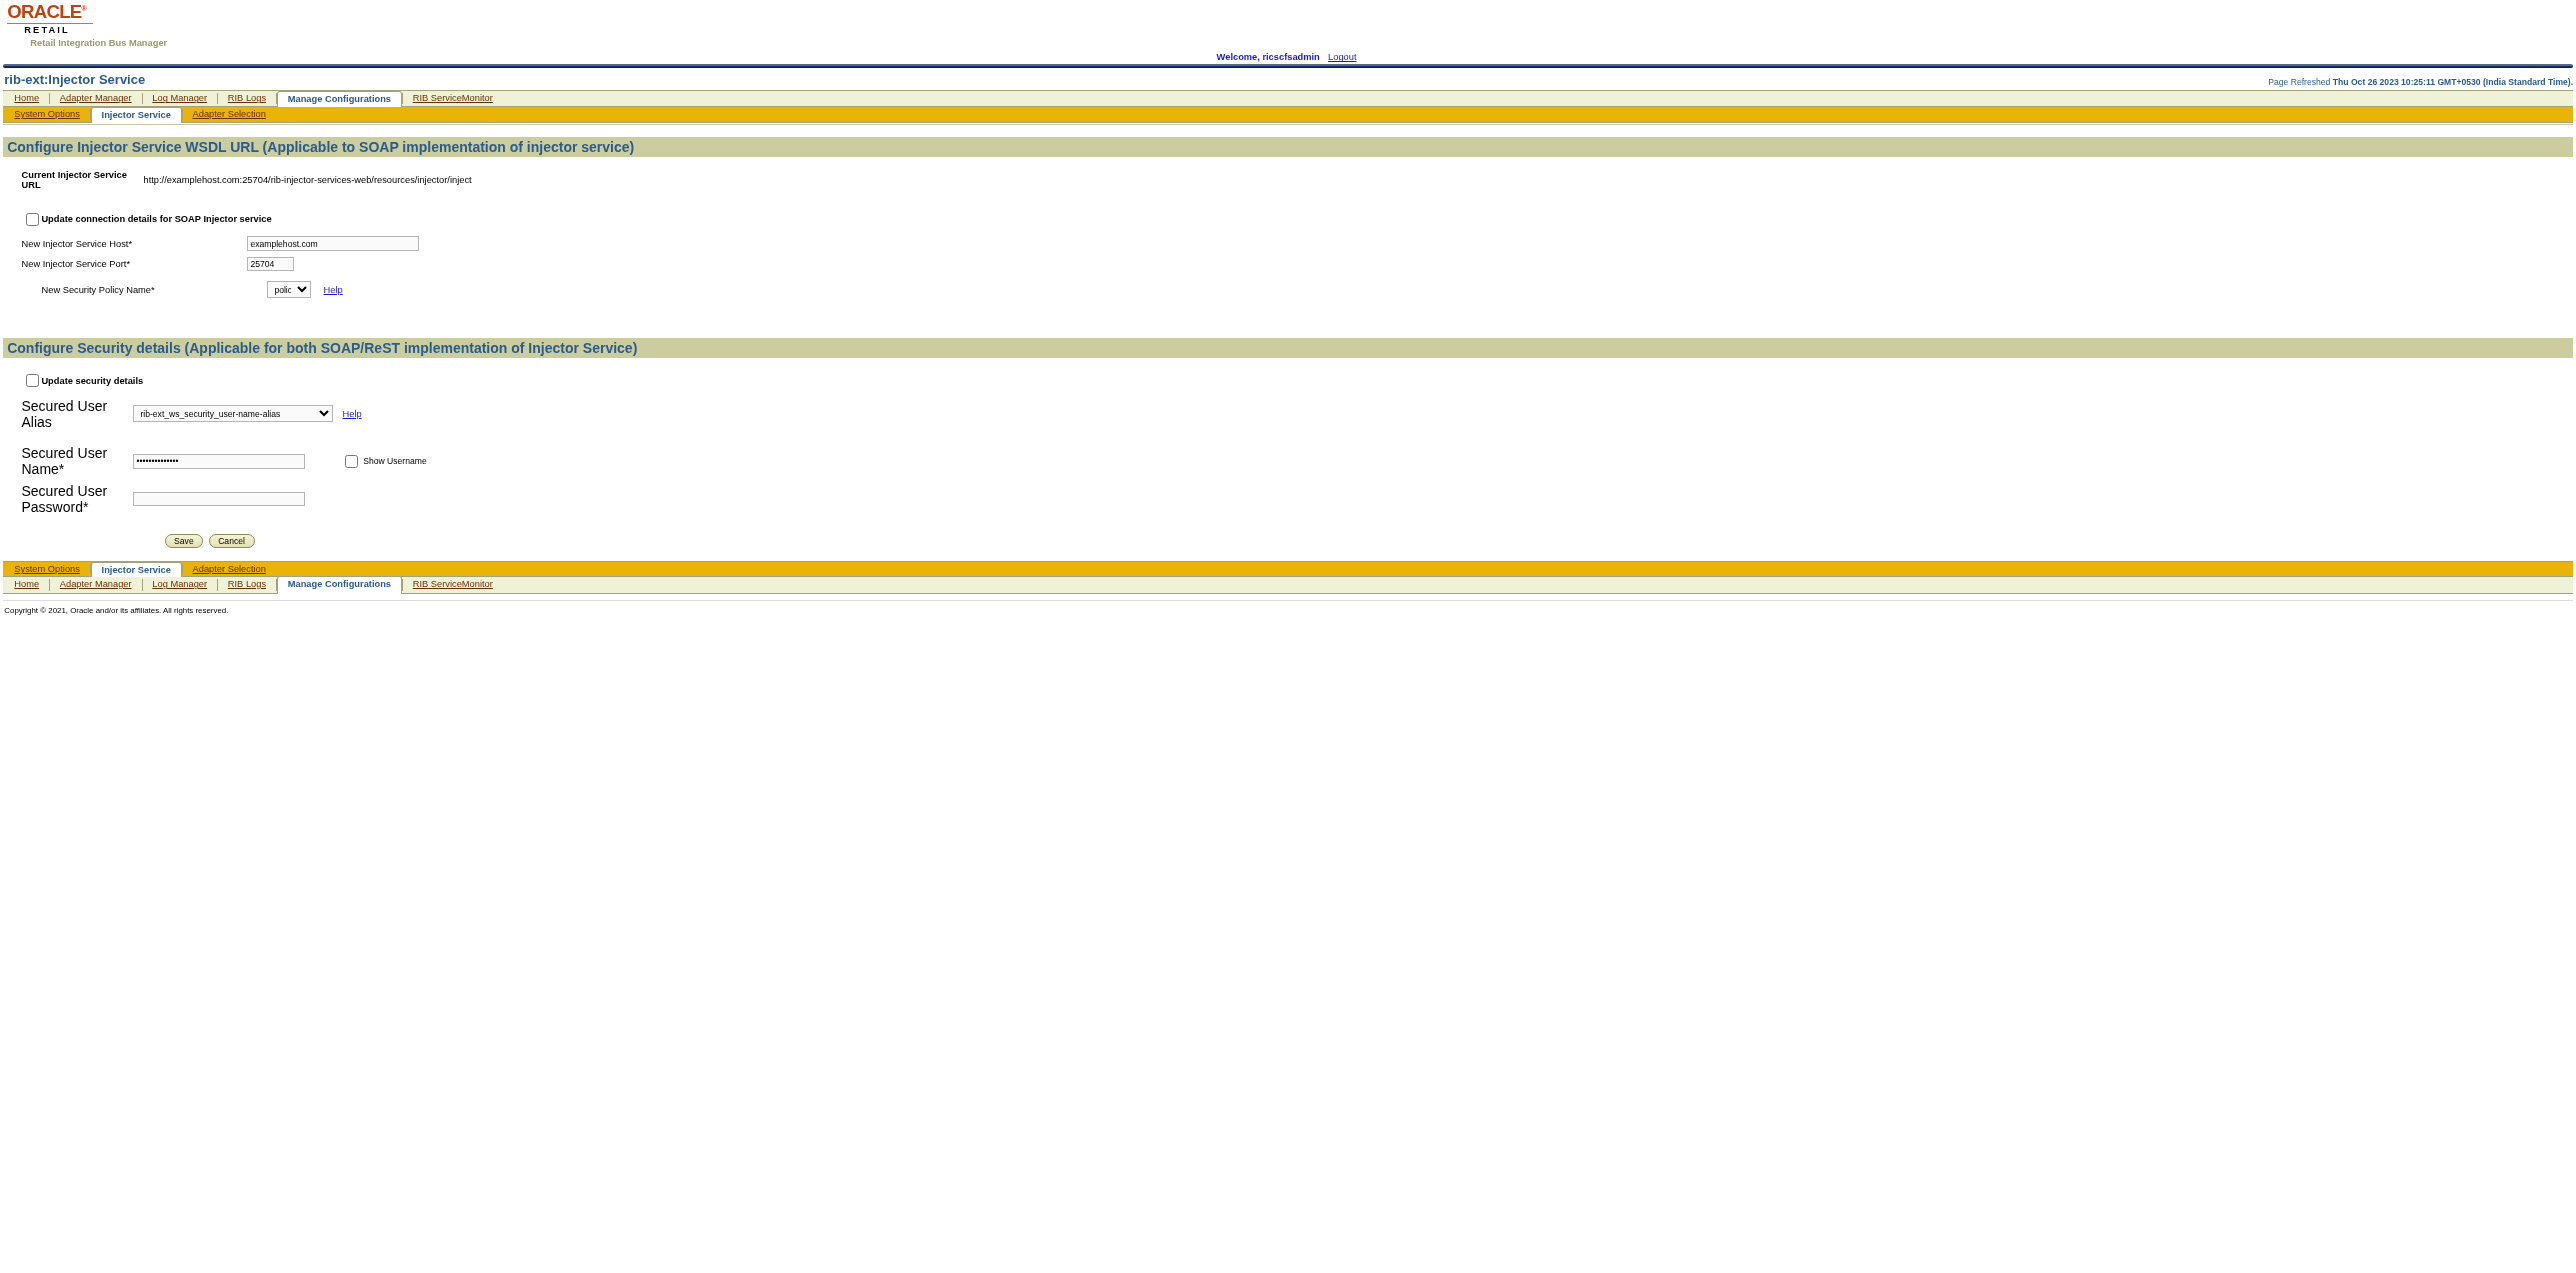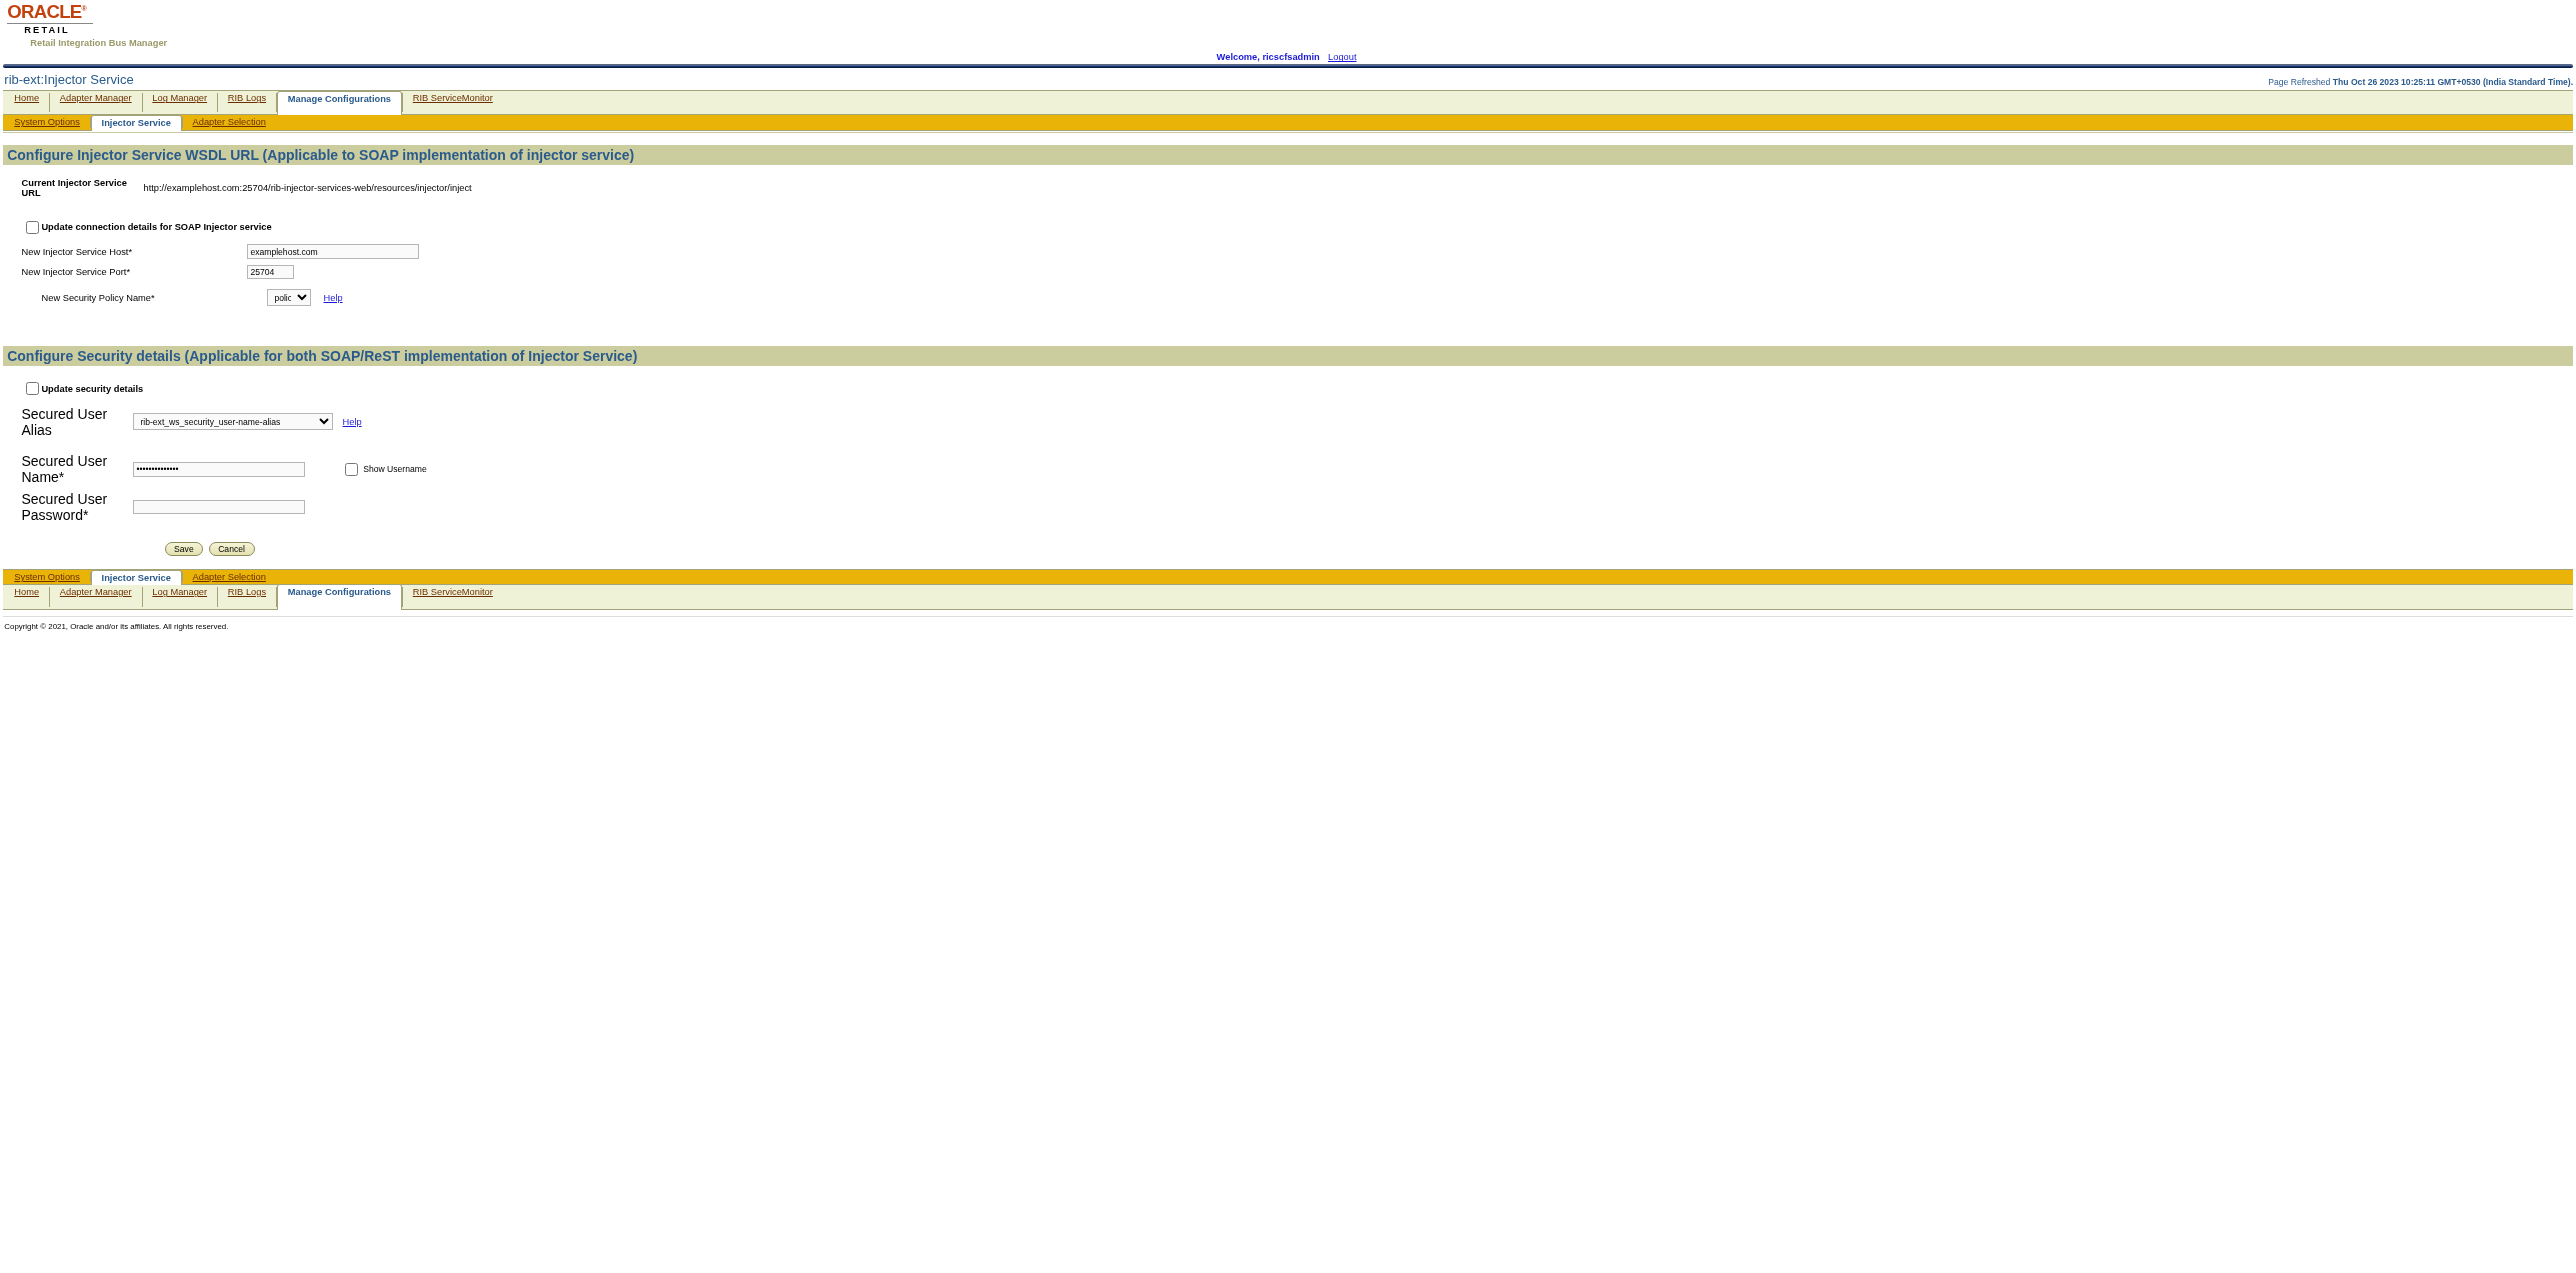--- a/index.html
+++ b/index.html
@@ -53,37 +53,37 @@
     margin: 0 2.9px;
   }
   .page-title-row {
     display: flex;
     justify-content: space-between;
     align-items: flex-end;
     padding: 4.3px 2.9px 2.9px 4.3px;
   }
   .page-title {
     color: #2b5b8c;
-    font-weight: normal;
+    font-weight: bold;
     font-size: 13px;
   }
   .page-refreshed {
     color: #2b5b8c;
     font-size: 8.6px;
   }
   .page-refreshed b { color: #2b5b8c; font-weight: bold; }
   
   .tabbar {
     background: #f0f2d7;
     border-top: 0.7px solid #a3a37a;
     border-bottom: 0.7px solid #a3a37a;
     padding: 0 0 0 1.4px;
     display: flex;
     align-items: stretch;
-    height: 25px;
+    height: 17px;
     margin: 0 2.9px;
   }
   .tab {
     padding: 2.1px 10px 0 10px;
     font-size: 9.3px;
     position: relative;
   }
   .tab a {
     color: #6b2e00;
     text-decoration: underline;

